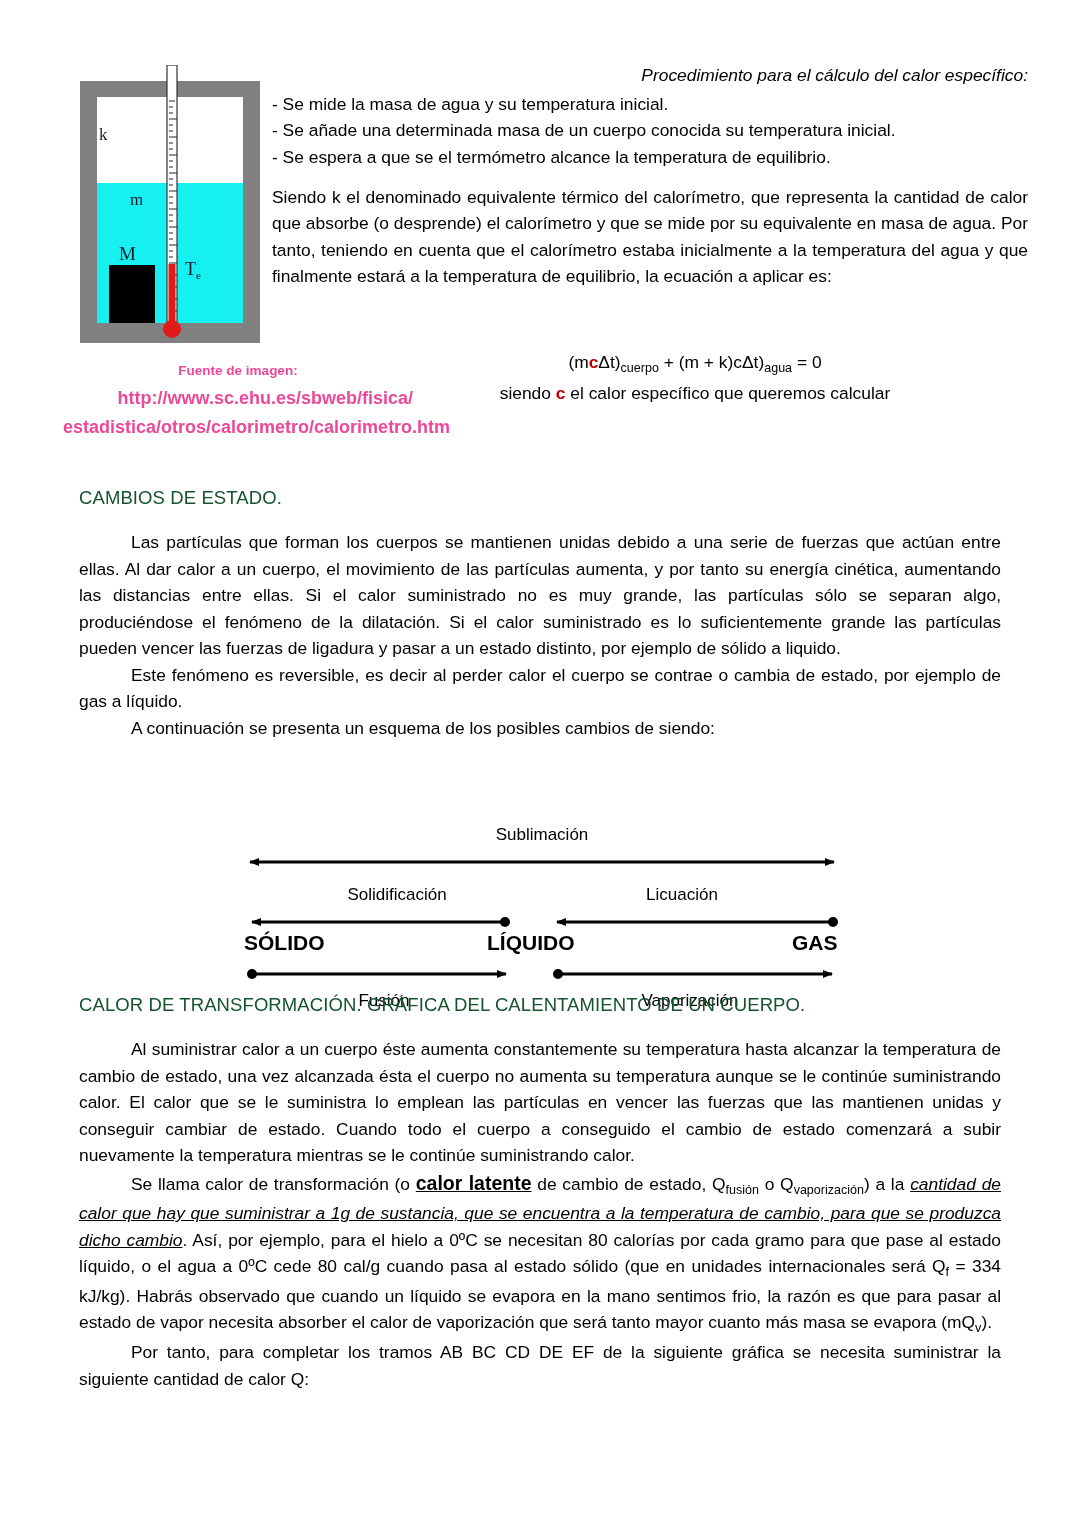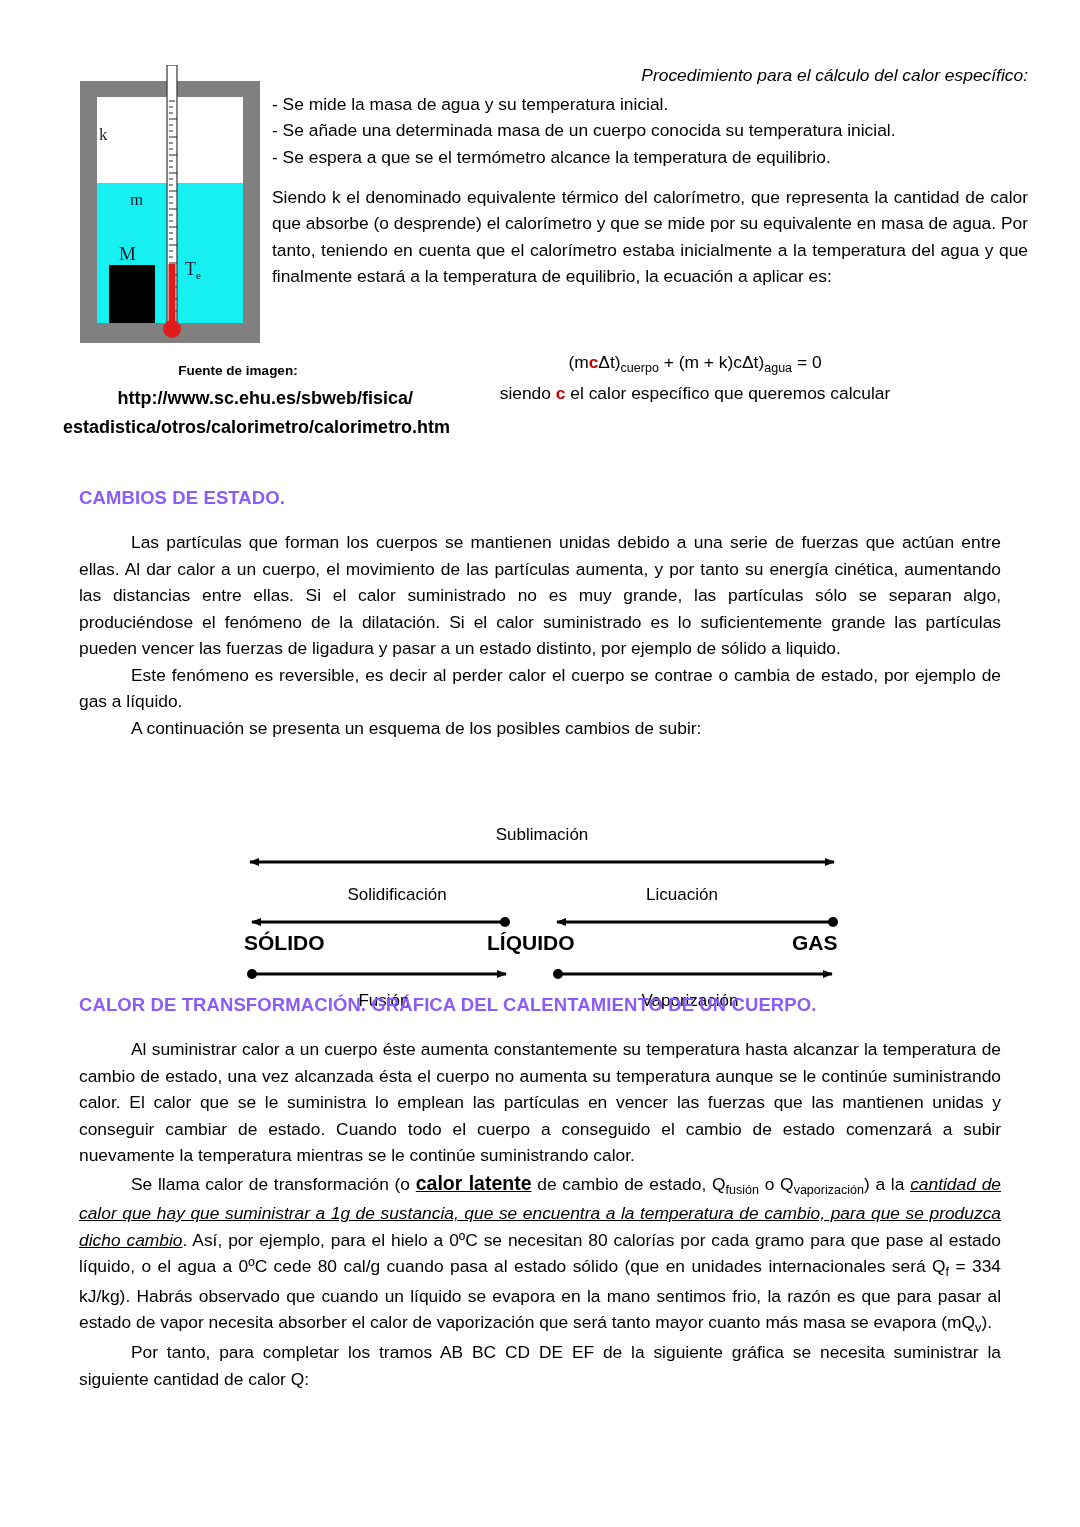--- a/index.html
+++ b/index.html
@@ -42,21 +42,21 @@
   .cal-svg { display: block; }
 
   .figure-caption {
     position: absolute;
     left: 63px;
     top: 360px;
     width: 350px;
     text-align: center;
     font-size: 13.5px;
     font-weight: bold;
-    color: #000000;
+    color: #ec4899;
     line-height: 1.62;
   }
   .figure-caption .url {
     display: block;
     text-align: right;
     font-size: 18px;
     margin-top: 2px;
   }
 
   
@@ -92,22 +92,22 @@
     font-size: 17.4px;
     line-height: 1.62;
   }
   .red-c { color: #C00000; font-weight: bold; }
   sub { font-size: 0.72em; }
 
   
   .heading {
     position: absolute;
     font-size: 18.5px;
-    font-weight: bold;
-    color: #8b5cf6;
+    font-weight: normal;
+    color: #14532d;
     letter-spacing: 0.1px;
   }
   #h-cambios { left: 79px; top: 487px; }
   #h-calor   { left: 79px; top: 994px; }
 
   
   .body-text {
     position: absolute;
     left: 79px;
     width: 922px;
@@ -243,21 +243,21 @@
       <div><span>(m</span><span class="red-c">c</span><span>Δt)</span><sub>cuerpo</sub><span> + (m + k)cΔt)</span><sub>agua</sub><span> = 0</span></div>
       <div><span>siendo </span><span class="red-c">c</span><span> el calor específico que queremos calcular</span></div>
     </div>
   </div>
 
   <div class="heading" id="h-cambios">CAMBIOS DE ESTADO.</div>
 
   <div class="body-text" id="p-cambios">
     <p>Las partículas que forman los cuerpos se mantienen unidas debido a una serie de fuerzas que actúan entre ellas. Al dar calor a un cuerpo, el movimiento de las partículas aumenta, y por tanto su energía cinética, aumentando las distancias entre ellas. Si el calor suministrado no es muy grande, las partículas sólo se separan algo, produciéndose el fenómeno de la dilatación. Si el calor suministrado es lo suficientemente grande las partículas pueden vencer las fuerzas de ligadura y pasar a un estado distinto, por ejemplo de sólido a liquido.</p>
     <p>Este fenómeno es reversible, es decir al perder calor el cuerpo se contrae o cambia de estado, por ejemplo de gas a líquido.</p>
-    <p>A continuación se presenta un esquema de los posibles cambios de subir:</p>
+    <p>A continuación se presenta un esquema de los posibles cambios de siendo:</p>
   </div>
 
   <div class="state-diagram">
     <svg width="620" height="190" viewBox="0 0 620 190" xmlns="http://www.w3.org/2000/svg">
       <defs>
         <marker id="arrR" markerWidth="10" markerHeight="10" refX="9" refY="4" orient="auto" markerUnits="userSpaceOnUse">
           <path d="M0,0 L10,4 L0,8 z" fill="#000000"></path>
         </marker>
         <marker id="arrL" markerWidth="10" markerHeight="10" refX="1" refY="4" orient="auto" markerUnits="userSpaceOnUse">
           <path d="M10,0 L0,4 L10,8 z" fill="#000000"></path>

